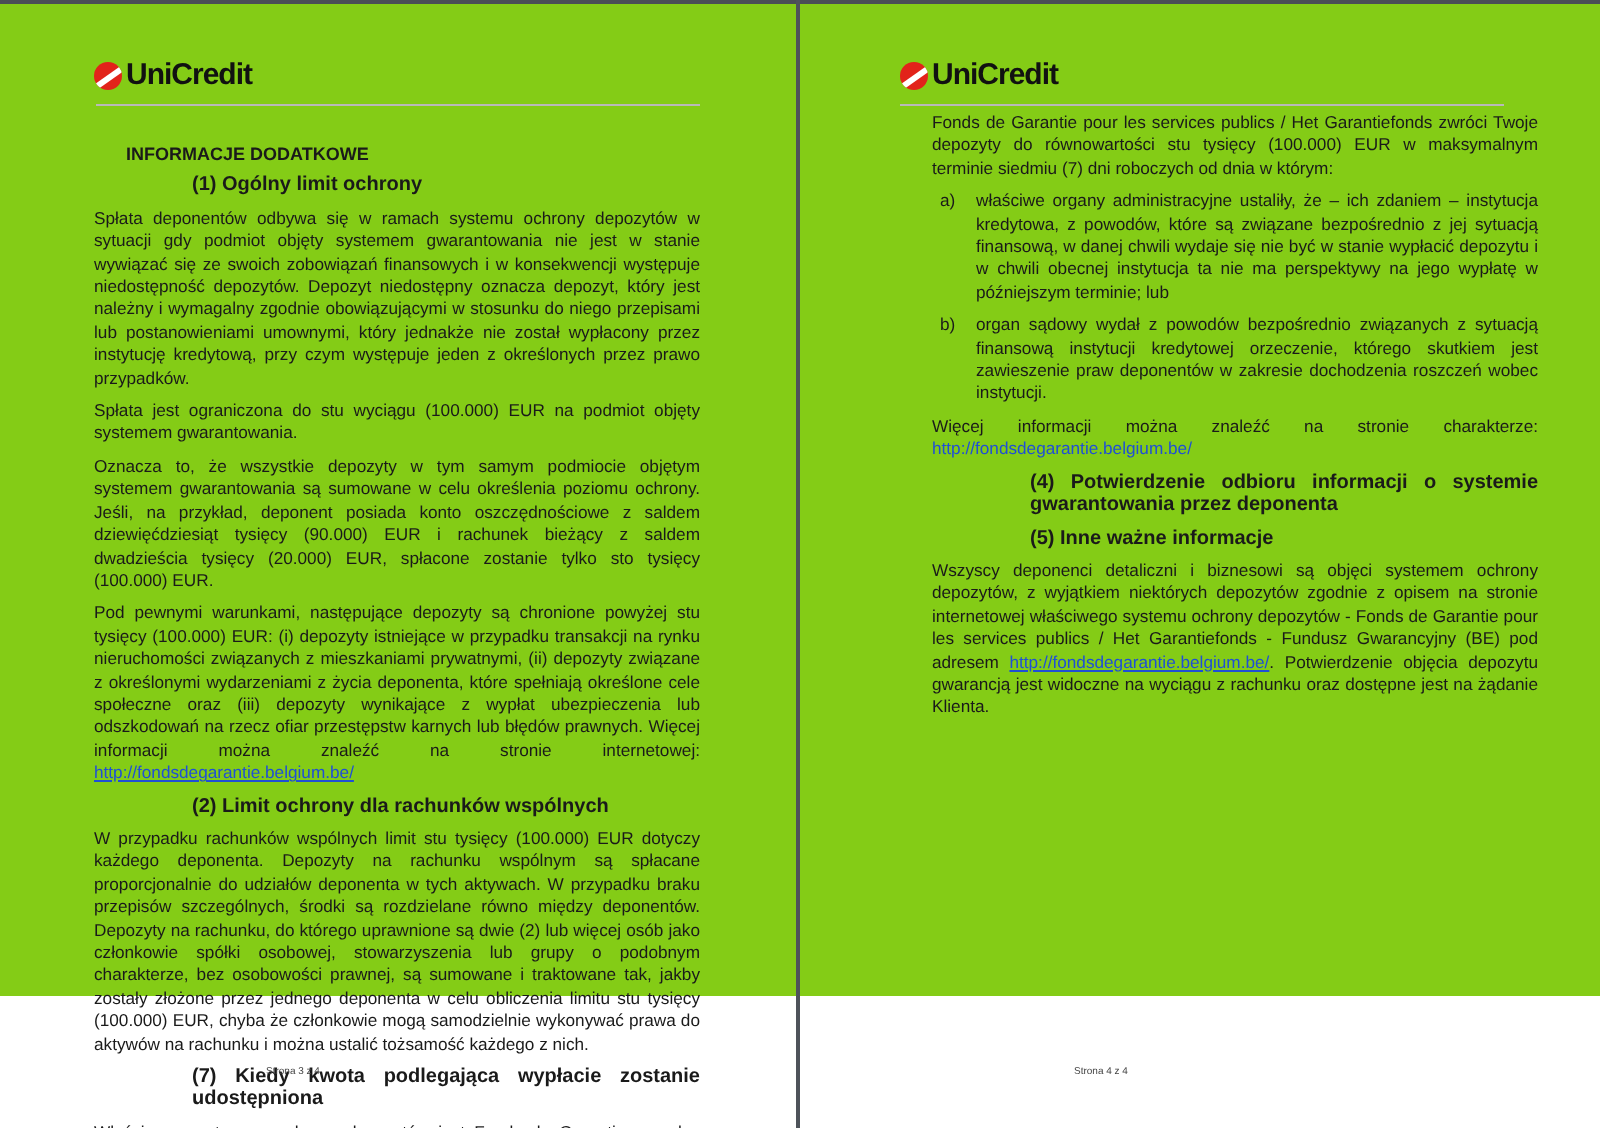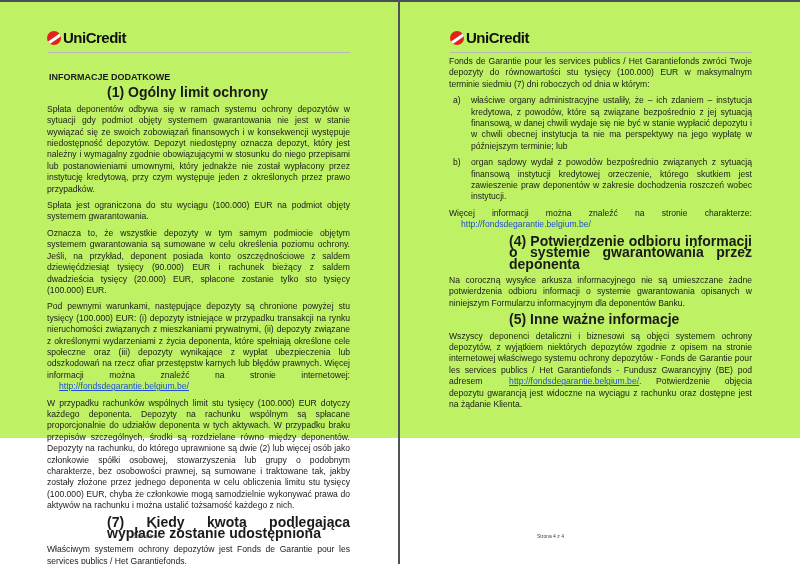--- a/index.html
+++ b/index.html
@@ -1,38 +1,38 @@
 <!DOCTYPE html>
 <html><head>
 <meta charset="utf-8">
 <style>
   html, body { margin:0; padding:0; }
   body { width:800px; height:564px; overflow:hidden; background:#ffffff; position:relative;
          font-family:"Liberation Sans", sans-serif; color:#1a1a1a; }
   .topbar { position:absolute; left:0; top:0; width:800px; height:2px; background:#4a4f55; }
   .divider { position:absolute; left:398px; top:0; width:2px; height:564px; background:#4e535a; }
-  .page { position:absolute; top:2px; height:436px; background:#bef264; }
+  .page { position:absolute; top:2px; height:496px; background:#84cc16; }
   .page.left { left:0; width:398px; }
   .page.right { left:400px; width:400px; }
   .logo { position:absolute; top:27px; display:flex; align-items:center; }
   .page.left .logo { left:47px; }
   .page.right .logo { left:50px; }
   .logo-mark { width:14px; height:14px; border-radius:50%; background:#e2231a; position:relative; overflow:hidden; margin-right:2px; }
   .logo-mark::after { content:""; position:absolute; left:-2px; top:6px; width:20px; height:2.5px; background:#fff; transform:rotate(-35deg); }
   .logo-text { font-size:15px; font-weight:bold; color:#111; letter-spacing:-0.5px; }
   .rule { position:absolute; top:50px; height:1px; background:#b9b9b9; }
   .page.left .rule { left:48px; width:302px; }
   .page.right .rule { left:50px; width:302px; }
   .content { position:absolute; font-size:8.6px; line-height:11.4px; text-align:justify; }
   .page.left .content { left:47px; top:70px; width:303px; }
-  .page.right .content { left:49px; top:54px; width:303px; }
+  .page.right .content { left:66px; top:54px; width:303px; }
   .content p { margin:0 0 5px 0; }
-  .h-main { font-weight:bold; font-size:9px; margin:0 0 4px 2px; }
-  .h-sec { font-weight:bold; font-size:14px; margin:0 0 5px 16px;padding-left:44px; }
-  a.link { color:#1f4fd6; text-decoration:underline;margin-left:12px; }
+  .h-main { font-weight:bold; font-size:9px; margin:0 0 4px 16px; }
+  .h-sec { font-weight:bold; font-size:10px; margin:0 0 5px 5px;padding-left:44px; }
+  a.link { color:#1f4fd6; text-decoration:underline; }
   a.link.plain { text-decoration:none; }
   ol.alpha { list-style:none; margin:0 0 5px 0; padding:0; }
   ol.alpha li { position:relative; padding-left:18px; margin-left:4px; margin-bottom:5px; }
   ol.alpha li .lbl { position:absolute; left:0; top:0; }
   .spread { text-align:justify; text-align-last:justify; margin:0 !important; }
   .footer { position:absolute; top:531px; font-size:5px; color:#444; }
   .page.left .footer { left:133px; }
   .page.right .footer { left:137px; }
 </style>
 </head>
@@ -49,20 +49,21 @@
 
   <div class="content">
     <div class="h-main">INFORMACJE DODATKOWE</div>
 
     <div class="h-sec">(1) Ogólny limit ochrony</div>
     <p>Spłata deponentów odbywa się w ramach systemu ochrony depozytów w sytuacji gdy podmiot objęty systemem gwarantowania nie jest w stanie wywiązać się ze swoich zobowiązań finansowych i w konsekwencji występuje niedostępność depozytów. Depozyt niedostępny oznacza depozyt, który jest należny i wymagalny zgodnie obowiązującymi w stosunku do niego przepisami lub postanowieniami umownymi, który jednakże nie został wypłacony przez instytucję kredytową, przy czym występuje jeden z określonych przez prawo przypadków.</p>
     <p>Spłata jest ograniczona do stu wyciągu (100.000) EUR na podmiot objęty systemem gwarantowania.</p>
     <p>Oznacza to, że wszystkie depozyty w tym samym podmiocie objętym systemem gwarantowania są sumowane w celu określenia poziomu ochrony. Jeśli, na przykład, deponent posiada konto oszczędnościowe z saldem dziewięćdziesiąt tysięcy (90.000) EUR i rachunek bieżący z saldem dwadzieścia tysięcy (20.000) EUR, spłacone zostanie tylko sto tysięcy (100.000) EUR.</p>
     <p><span>Pod pewnymi warunkami, następujące depozyty są chronione powyżej stu tysięcy (100.000) EUR:          (i) depozyty istniejące w przypadku transakcji na rynku nieruchomości związanych z mieszkaniami prywatnymi, (ii) depozyty związane z określonymi wydarzeniami z życia deponenta, które spełniają określone cele społeczne oraz (iii) depozyty wynikające z wypłat ubezpieczenia lub odszkodowań na rzecz ofiar przestępstw karnych lub błędów prawnych. Więcej informacji można znaleźć na stronie internetowej: </span><a class="link">http://fondsdegarantie.belgium.be/</a></p>
 
+    <div class="h-sec">(2) Limit ochrony dla rachunków wspólnych</div>
     <p>W przypadku rachunków wspólnych limit stu tysięcy (100.000) EUR dotyczy każdego deponenta. Depozyty na rachunku wspólnym są spłacane proporcjonalnie do udziałów deponenta w tych aktywach. W przypadku braku przepisów szczególnych, środki są rozdzielane równo między deponentów. Depozyty na rachunku, do którego uprawnione są dwie (2) lub więcej osób jako członkowie spółki osobowej, stowarzyszenia lub grupy o podobnym charakterze, bez osobowości prawnej, są sumowane i traktowane tak, jakby zostały złożone przez jednego deponenta w celu obliczenia limitu stu tysięcy (100.000) EUR, chyba że członkowie mogą samodzielnie wykonywać prawa do aktywów na rachunku i można ustalić tożsamość każdego z nich.</p>
 
     <div class="h-sec">(7) Kiedy kwota podlegająca wypłacie zostanie udostępniona</div>
     <p>Właściwym systemem ochrony depozytów jest Fonds de Garantie pour les services publics / Het Garantiefonds.</p>
 
   </div>
 
   <div class="footer">Strona 3 z 4</div>
 </div>
 
@@ -84,20 +85,19 @@
       </li>
       <li>
         <span class="lbl">b)</span>
         <span>organ sądowy wydał z powodów bezpośrednio związanych z sytuacją finansową instytucji kredytowej orzeczenie, którego skutkiem jest zawieszenie praw deponentów w zakresie dochodzenia roszczeń wobec instytucji.</span>
       </li>
     </ol>
     <p class="spread">Więcej informacji można znaleźć na stronie charakterze:</p>
     <p><a class="link plain">http://fondsdegarantie.belgium.be/</a></p>
 
     <div class="h-sec">(4) Potwierdzenie odbioru informacji o systemie gwarantowania przez deponenta</div>
-    <p>Na coroczną wysyłce arkusza informacyjnego nie są umieszczane żadne potwierdzenia odbioru informacji o systemie gwarantowania opisanych w niniejszym Formularzu informacyjnym dla deponentów Banku.</p>
 
     <div class="h-sec">(5) Inne ważne informacje</div>
     <p><span>Wszyscy deponenci detaliczni i biznesowi są objęci systemem ochrony depozytów, z wyjątkiem niektórych depozytów zgodnie z opisem na stronie internetowej właściwego systemu ochrony depozytów - Fonds de Garantie pour les services publics / Het Garantiefonds - Fundusz Gwarancyjny (BE) pod adresem </span><a class="link">http://fondsdegarantie.belgium.be/</a><span>. Potwierdzenie objęcia depozytu gwarancją jest widoczne na wyciągu z rachunku oraz dostępne jest na żądanie Klienta.</span></p>
   </div>
 
   <div class="footer">Strona 4 z 4</div>
 </div>
 
 </body></html>

